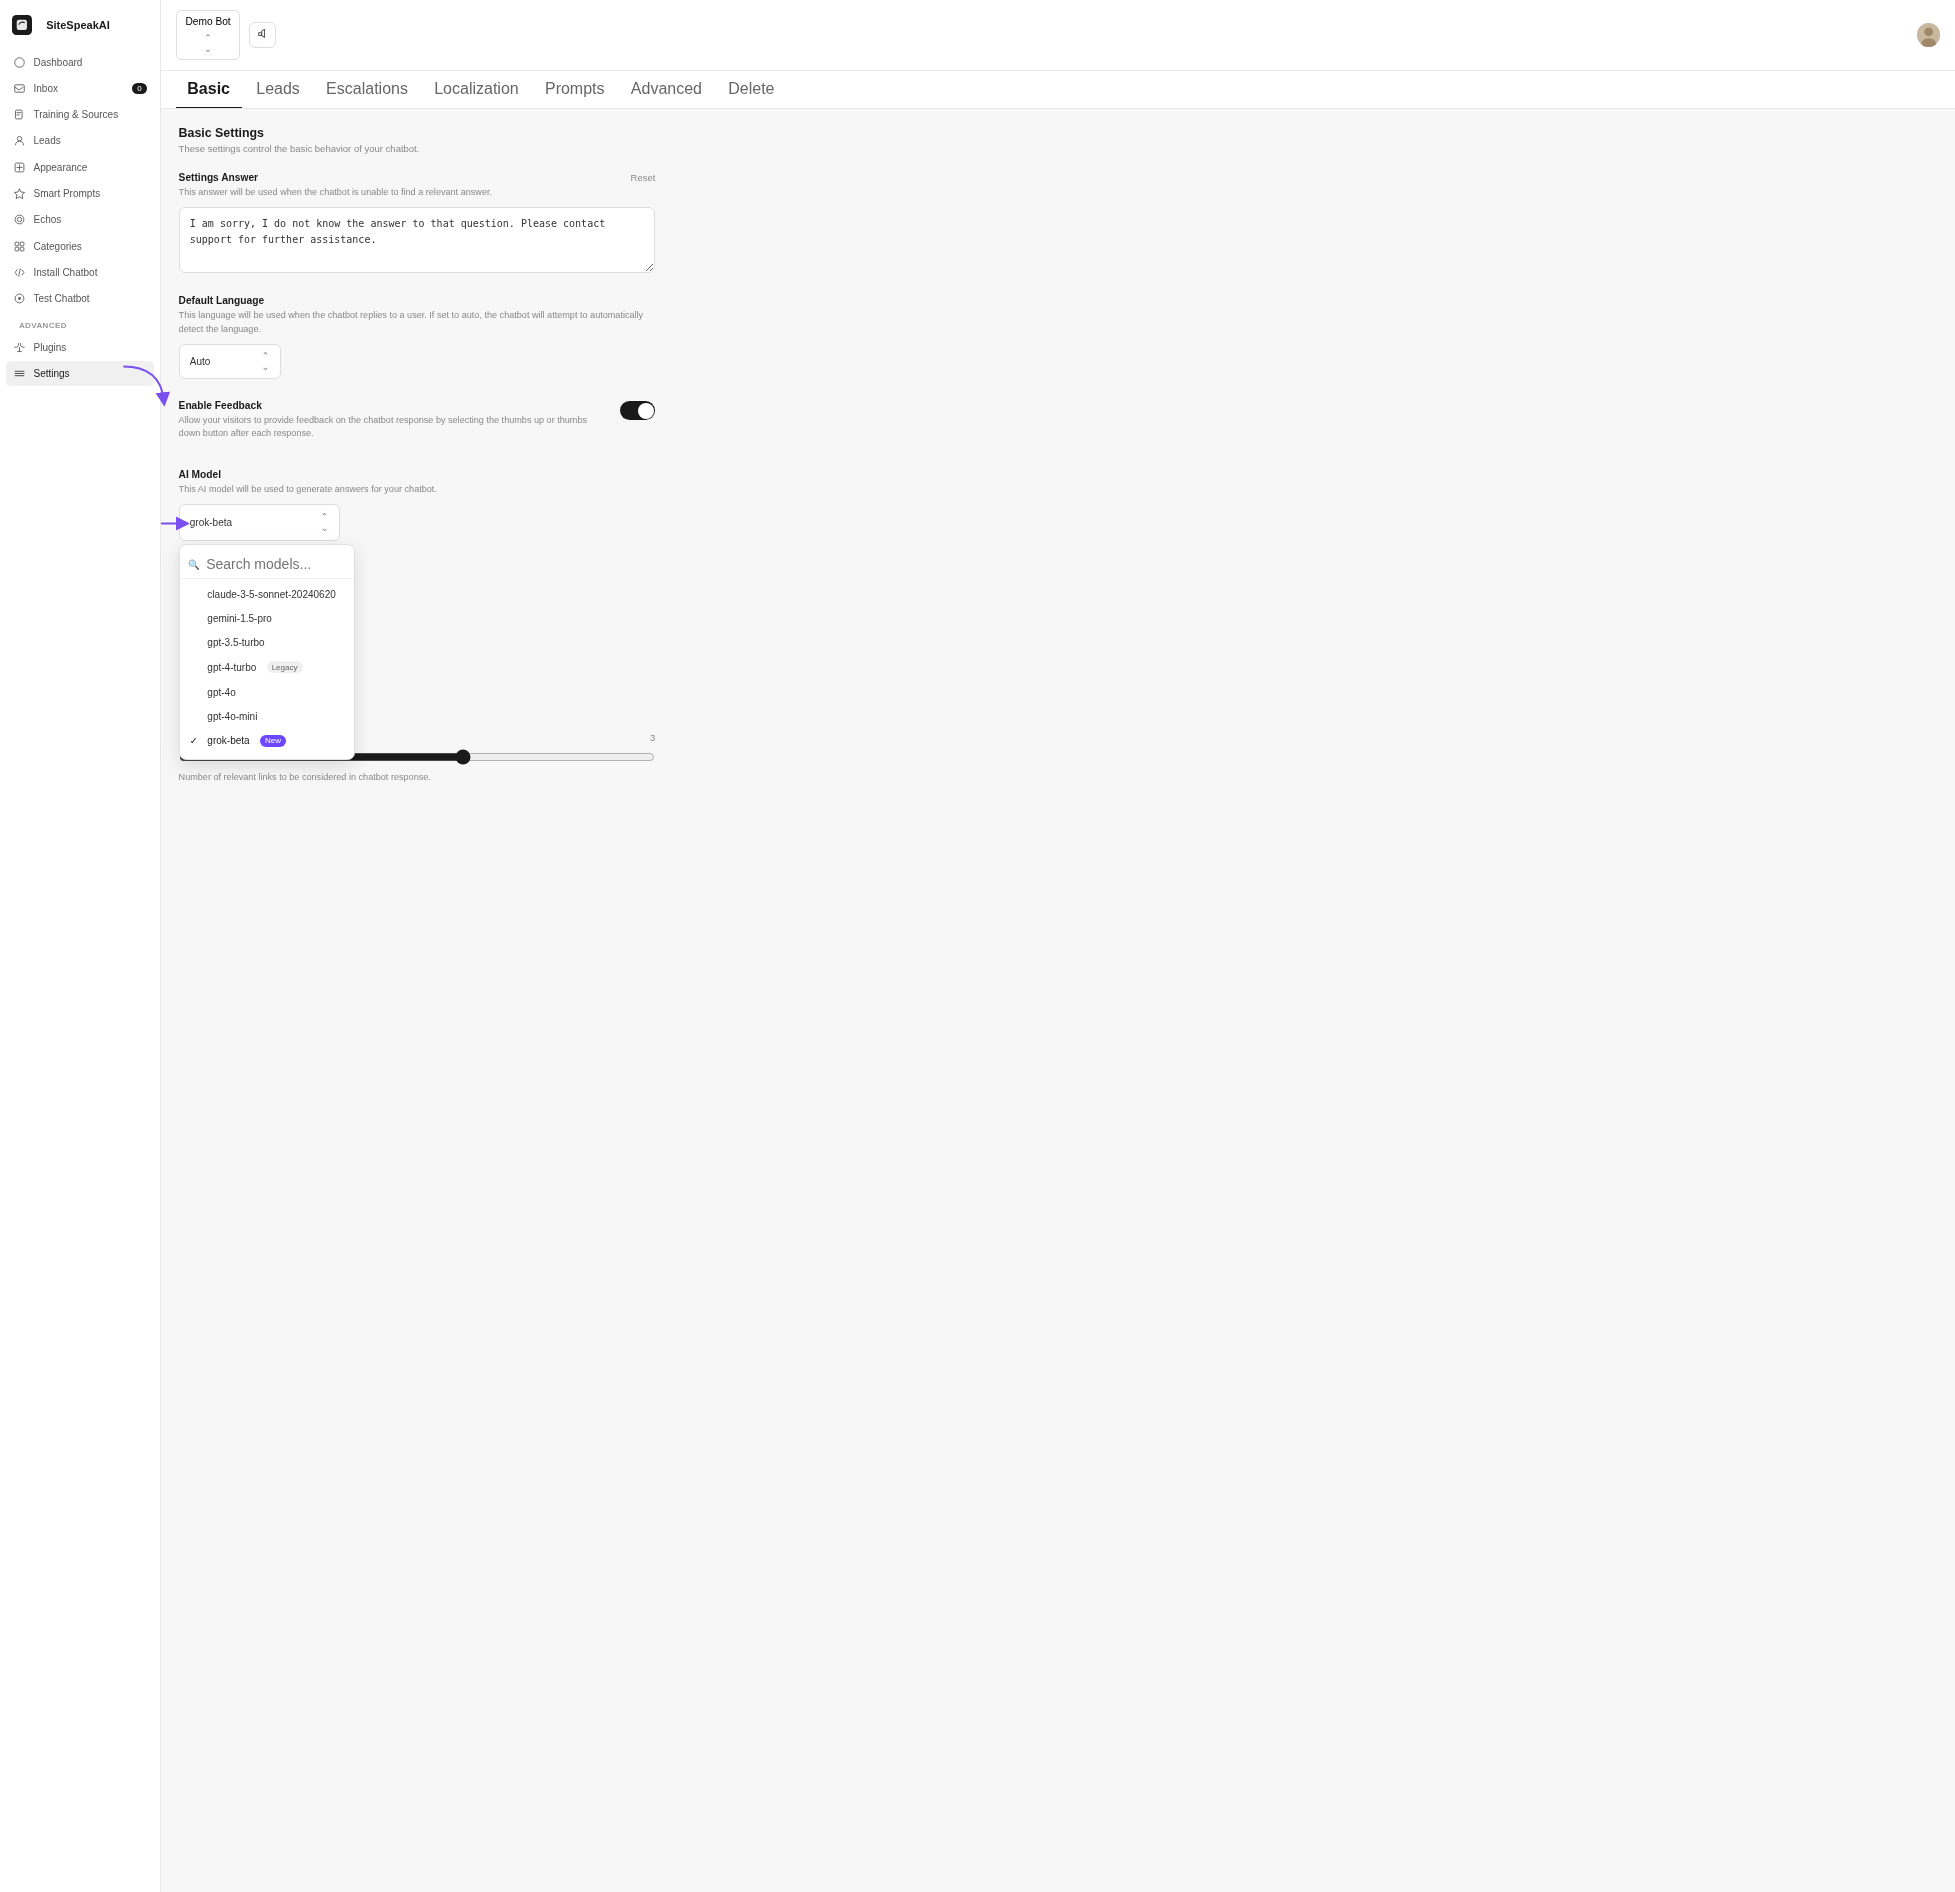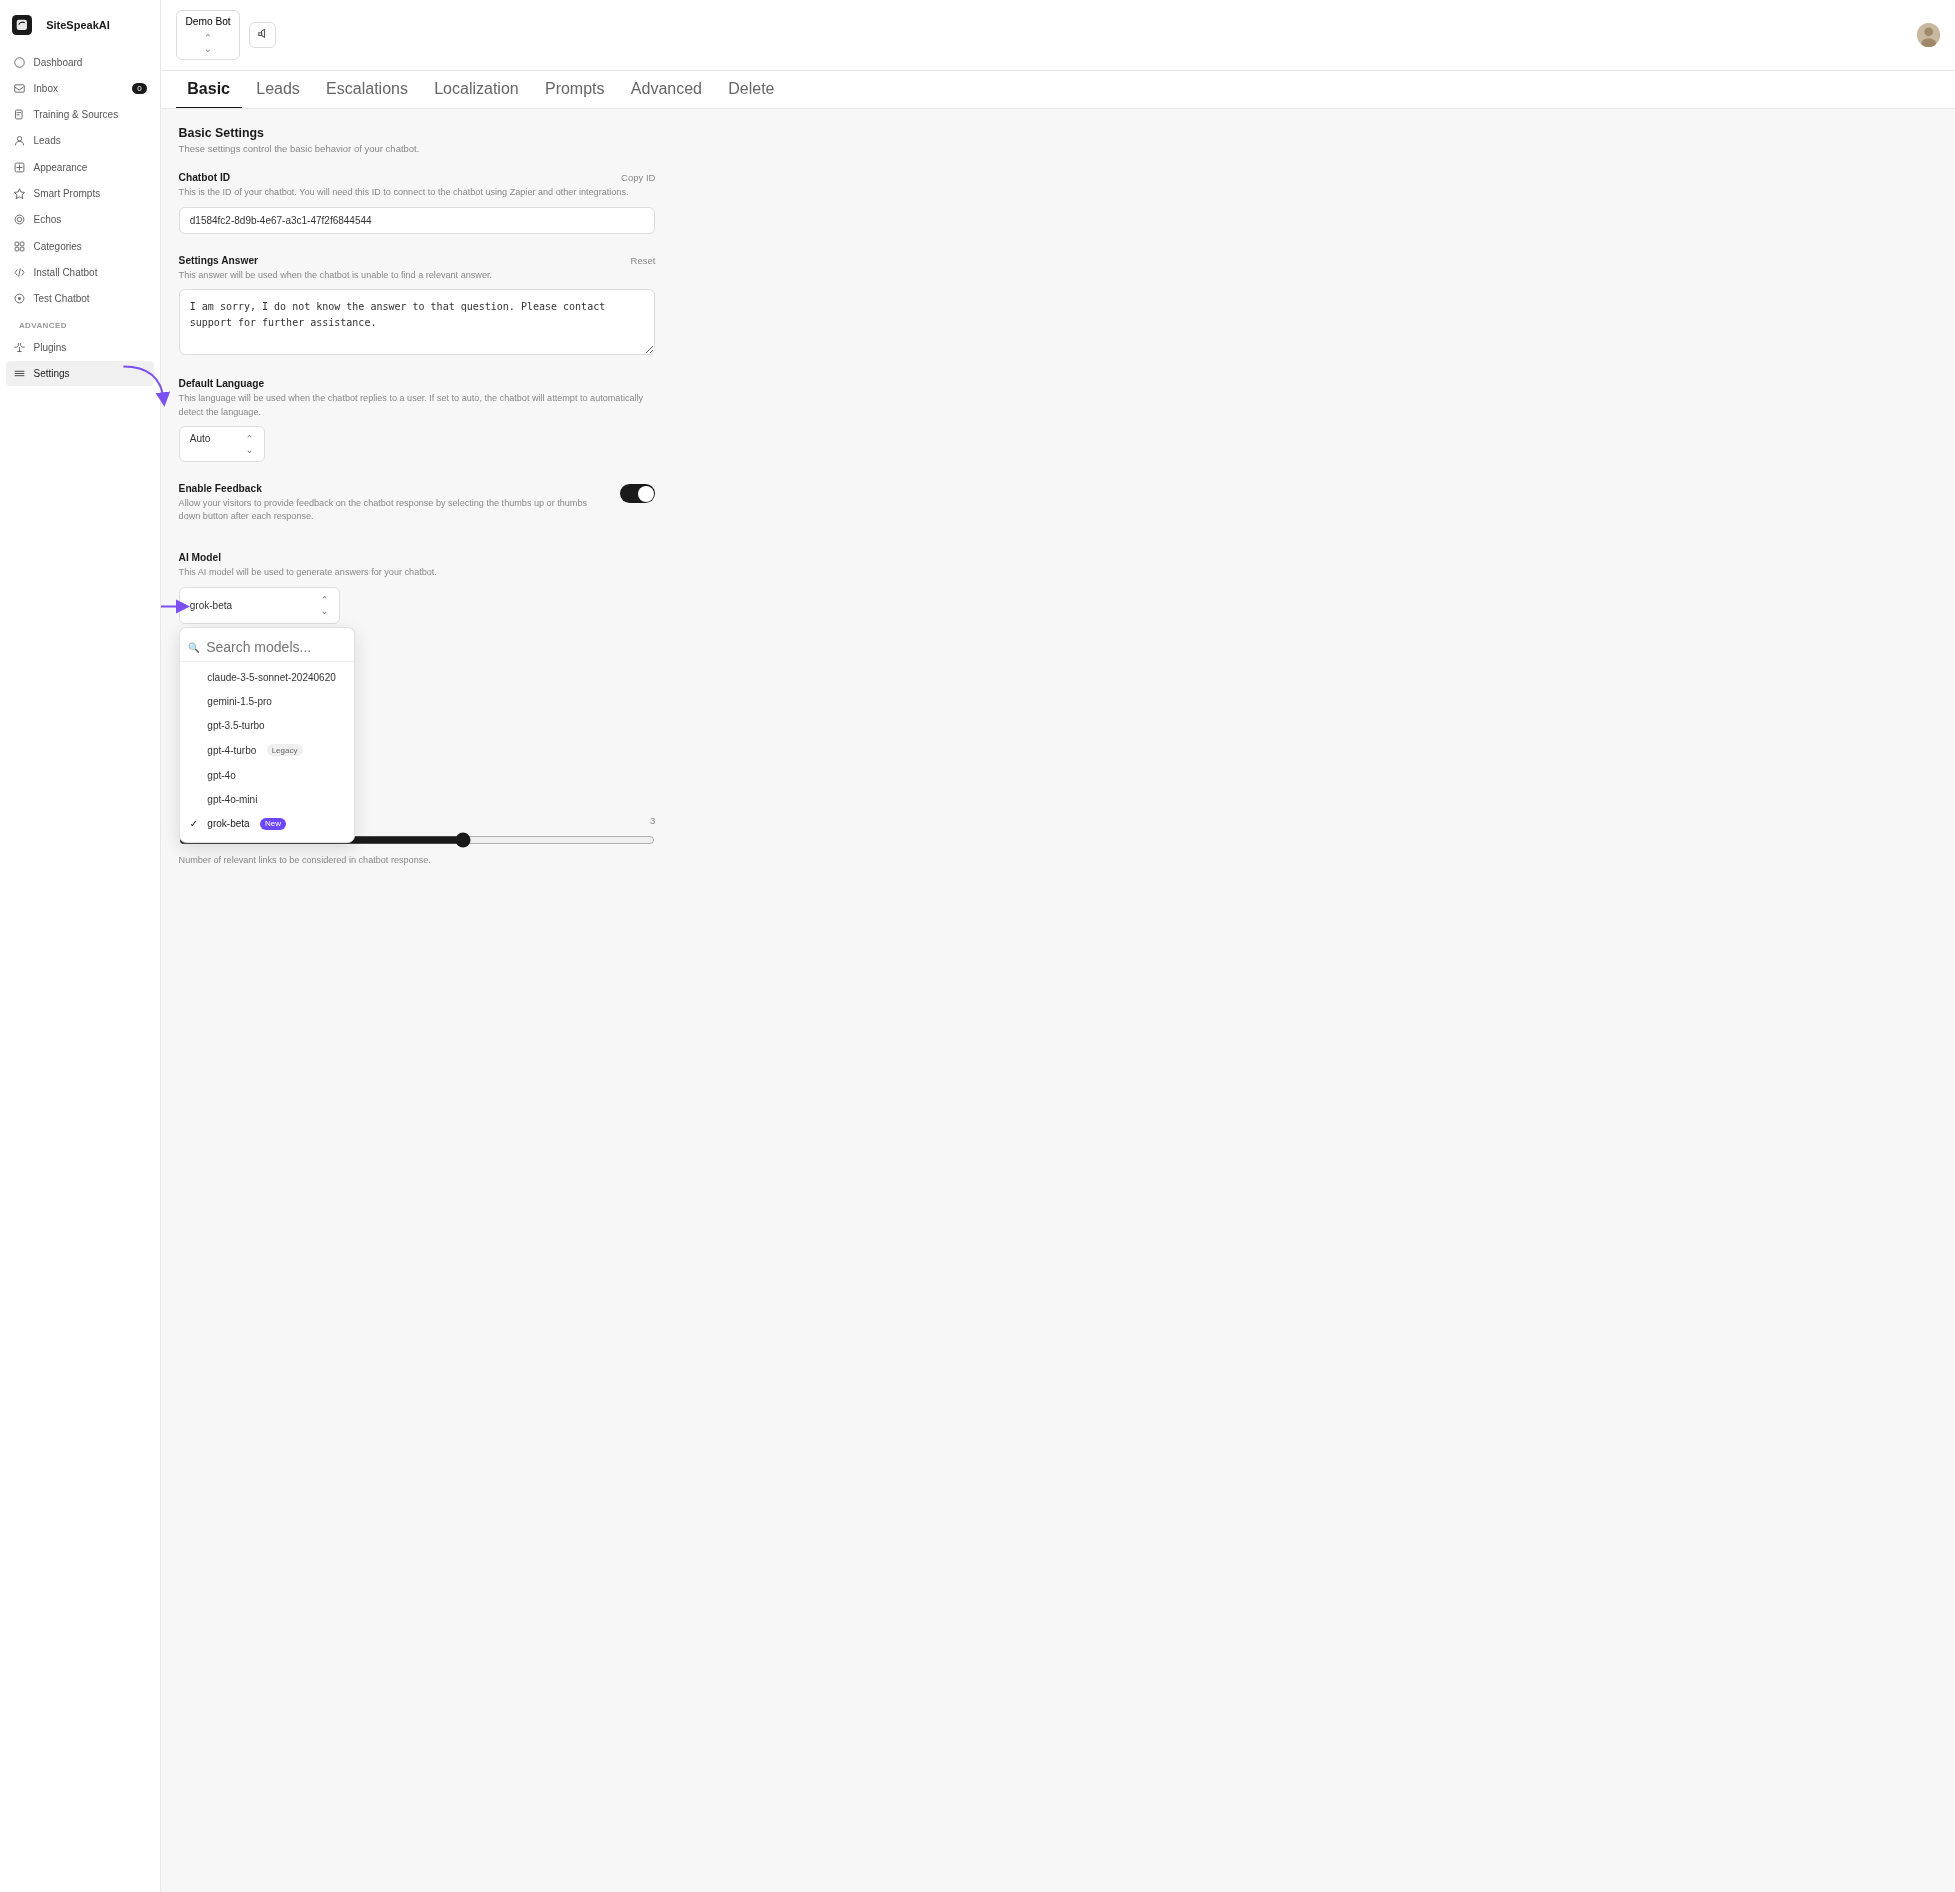--- a/index.html
+++ b/index.html
@@ -37,21 +37,21 @@
     .field-group { margin-bottom: 20.5px; }
     .field-label { font-size: 10.2px; font-weight: 600; color: #1a1a1a; margin-bottom: 2.9px; display: flex; align-items: center; justify-content: space-between; }
     .field-desc { font-size: 9.1px; color: #888; margin-bottom: 7.3px; line-height: 1.5; }
     .field-copy-link { color: #888; font-size: 9.5px; cursor: pointer; font-weight: 400; }
     .field-reset-link { color: #888; font-size: 9.5px; cursor: pointer; font-weight: 400; }
 
     .input-field { width: 100%; border: 0.7px solid #ddd; border-radius: 5.9px; padding: 7.3px 10.2px; font-size: 10px; color: #333; background: #fff; outline: none; }
 
     .textarea-field { width: 100%; border: 0.7px solid #ddd; border-radius: 5.9px; padding: 8.8px 10.2px; font-size: 10px; color: #333; background: #fff; outline: none; resize: vertical; min-height: 66px; line-height: 1.6; }
 
-    .select-field { border: 0.7px solid #ddd; border-radius: 5.9px; padding: 5.9px 10.2px; font-size: 10px; color: #333; background: #fff; cursor: pointer; display: flex; align-items: flex-start; justify-content: space-between; width: 86px; }
+    .select-field { border: 0.7px solid #ddd; border-radius: 5.9px; padding: 5.9px 10.2px; font-size: 10px; color: #333; background: #fff; cursor: pointer; display: flex; align-items: center; justify-content: space-between; width: 102px; }
 
     
     .toggle-row { display: flex; align-items: flex-start; justify-content: space-between; }
     .toggle-info { flex: 1; padding-right: 14.6px; }
     .toggle { width: 35px; height: 19px; background: #1a1a1a; border-radius: 9.5px; cursor: pointer; position: relative; flex-shrink: 0; margin-top: 1.5px; }
     .toggle-knob { width: 16px; height: 16px; background: #fff; border-radius: 50%; position: absolute; top: 1.5px; right: 1.5px; transition: left 0.2s; }
     .model-selector { border: 0.7px solid #ddd; border-radius: 5.9px; padding: 6.6px 10.2px; font-size: 10px; color: #333; background: #fff; cursor: pointer; display: flex; align-items: center; justify-content: space-between; width: 161px; }
 
     
     .dropdown-menu { position: absolute; top: calc(100% + 2.9px); left: 0; width: 176px; background: #fff; border: 0.7px solid #e0e0e0; border-radius: 7.3px; box-shadow: 0 5.9px 17.6px rgba(0,0,0,0.12); z-index: 100; padding: 5.9px 0; }
@@ -249,28 +249,20 @@
     <div class="tab">Prompts</div>
     <div class="tab">Advanced</div>
     <div class="tab">Delete</div>
   </div>
 
   <div class="content">
 
     <div class="section-title">Basic Settings</div>
     <div class="section-desc">These settings control the basic behavior of your chatbot.</div>
 
-    <div class="field-group">
-      <div class="field-label">
-        <span>Chatbot ID</span>
-        <span class="field-copy-link">Copy ID</span>
-      </div>
-      <div class="field-desc">This is the ID of your chatbot. You will need this ID to connect to the chatbot using Zapier and other integrations.</div>
-      <input class="input-field" type="text" readonly="" value="d1584fc2-8d9b-4e67-a3c1-47f2f6844544" style="">
-    </div>
 
     <div class="field-group">
       <div class="field-label">
         <span>Settings Answer</span>
         <span class="field-reset-link">Reset</span>
       </div>
       <div class="field-desc">This answer will be used when the chatbot is unable to find a relevant answer.</div>
       <textarea class="textarea-field" style="">I am sorry, I do not know the answer to that question. Please contact support for further assistance.</textarea>
     </div>
 

